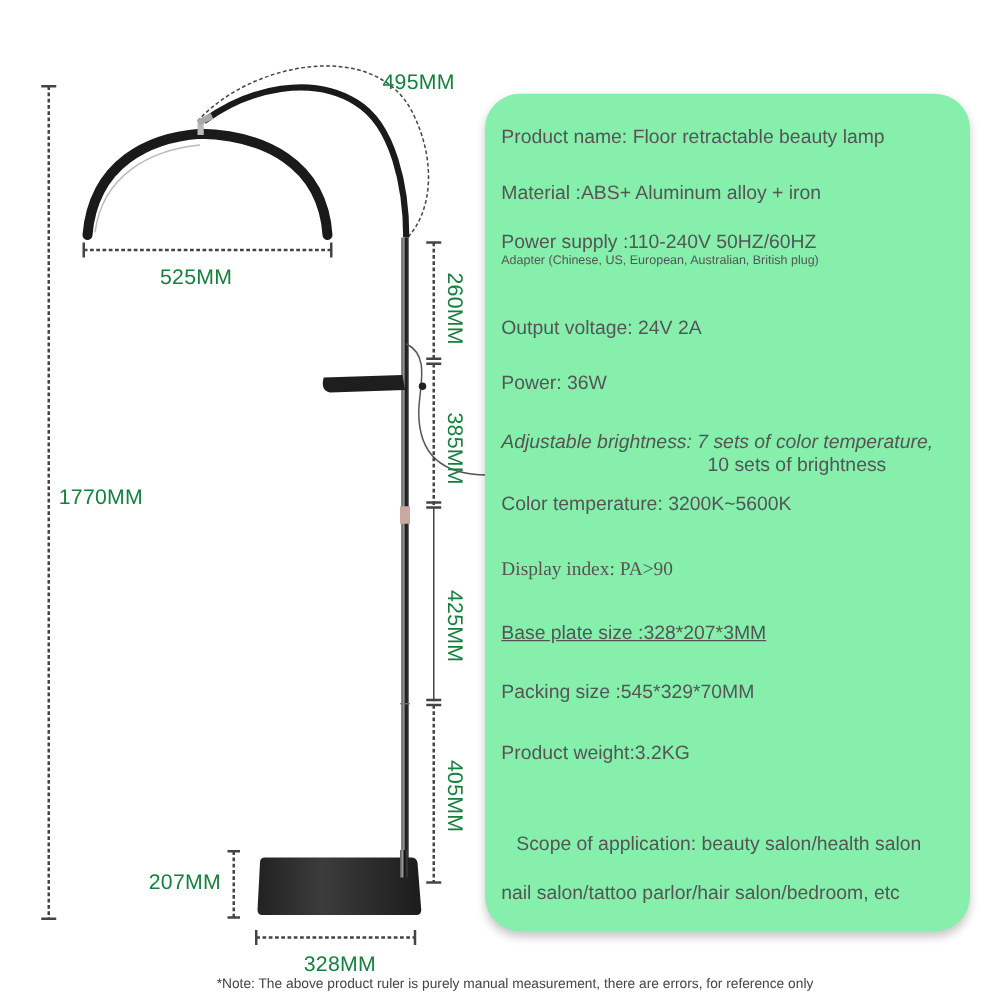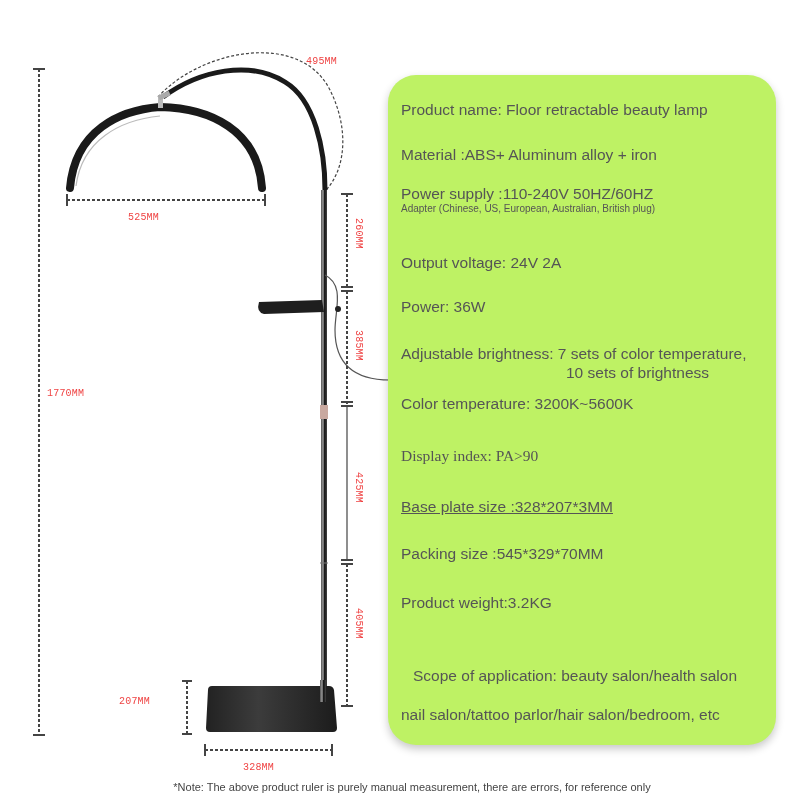--- a/index.html
+++ b/index.html
@@ -1,21 +1,21 @@
 <!DOCTYPE html>
 <html><head>
 <meta charset="utf-8">
 <style>
   html, body { margin:0; padding:0; }
   body { width:800px; height:800px; background:#ffffff; position:relative; overflow:hidden;
          font-family:"Liberation Sans", "DejaVu Sans", sans-serif; color:#3a3a3a; }
-  .dim-label { position:absolute; font-size:10px; color:#ef4444; white-space:nowrap; letter-spacing:0.2px;font-family:Liberation Mono, monospace; }
+  .dim-label { position:absolute; font-size:17px; color:#15803d; white-space:nowrap; letter-spacing:0.2px; }
   .dim-label.vert { writing-mode:vertical-rl; transform:none; }
   svg { position:absolute; left:0; top:0; }
-  .panel { position:absolute; left:388px; top:75px; width:388px; height:670px; background:#bef264;
+  .panel { position:absolute; left:388px; top:75px; width:388px; height:670px; background:#86efac;
            border-radius:28px; box-shadow:0 4px 8px rgba(0,0,0,0.22); }
   .spec { position:absolute; left:13px; font-size:15.5px; color:#555555; white-space:nowrap; }
   .spec-sub { position:absolute; left:13px; font-size:10px; color:#555555; white-space:nowrap; }
   .note { position:absolute; left:12px; width:800px; top:781px; text-align:center; font-size:11px; color:#444444; }
 </style>
 </head>
 <body>
 
 <div>
 <svg width="800" height="800" viewBox="0 0 800 800">
@@ -105,21 +105,21 @@
 <span class="dim-label" style="left:243px;top:762px;">328MM</span>
 </div>
 
 <div class="panel">
   <span class="spec" style="top:26px;">Product name: Floor retractable beauty lamp</span>
   <span class="spec" style="top:71px;">Material :ABS+ Aluminum alloy + iron</span>
   <span class="spec" style="top:110px;">Power supply :110-240V 50HZ/60HZ</span>
   <span class="spec-sub" style="top:128px;">Adapter (Chinese, US, European, Australian, British plug)</span>
   <span class="spec" style="top:179px;">Output voltage: 24V 2A</span>
   <span class="spec" style="top:223px;">Power: 36W</span>
-  <span class="spec" style="top:270px;">Adjustable brightness: 7 sets of color temperature,</span>
+  <span class="spec" style="top:270px;font-style:italic;">Adjustable brightness: 7 sets of color temperature,</span>
   <span class="spec" style="top:289px;left:178px;">10 sets of brightness</span>
   <span class="spec" style="top:320px;">Color temperature: 3200K~5600K</span>
   <span class="spec" style="top:372px;font-family:Liberation Serif, serif;">Display index: PA&gt;90</span>
   <span class="spec" style="top:423px;text-decoration:underline;">Base plate size :328*207*3MM</span>
   <span class="spec" style="top:470px;">Packing size :545*329*70MM</span>
   <span class="spec" style="top:519px;">Product weight:3.2KG</span>
   <span class="spec" style="top:592px;margin-left:12px;">Scope of application: beauty salon/health salon</span>
   <span class="spec" style="top:631px;">nail salon/tattoo parlor/hair salon/bedroom, etc</span>
 </div>
 

